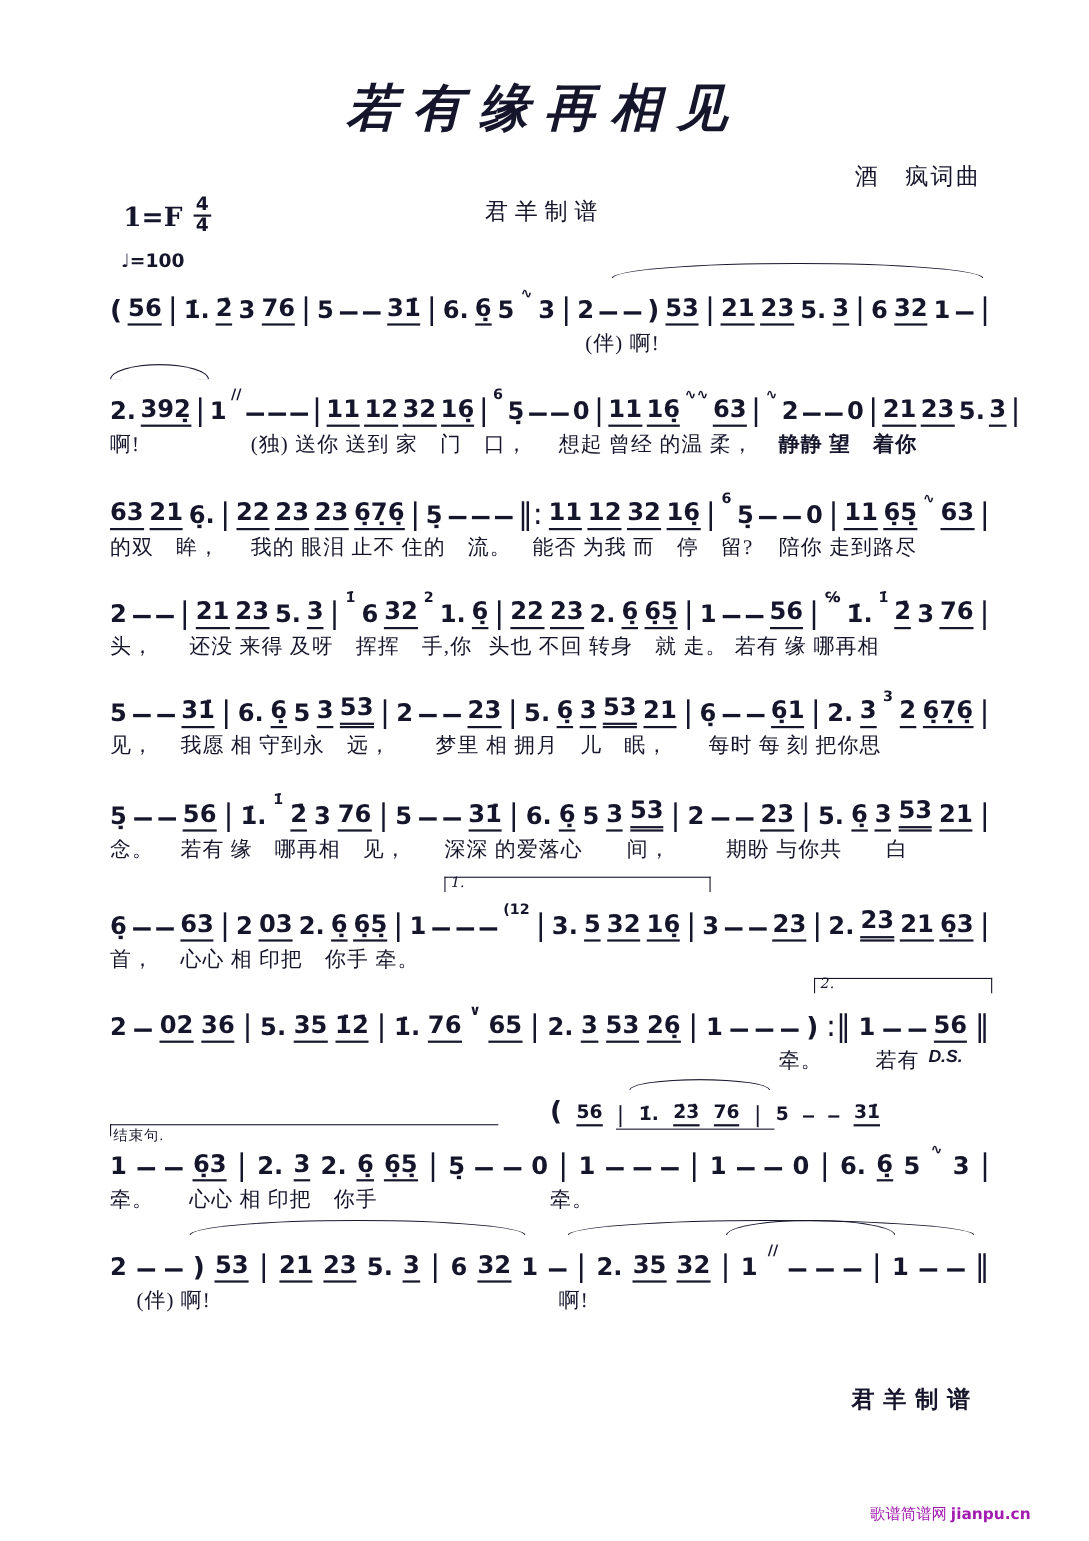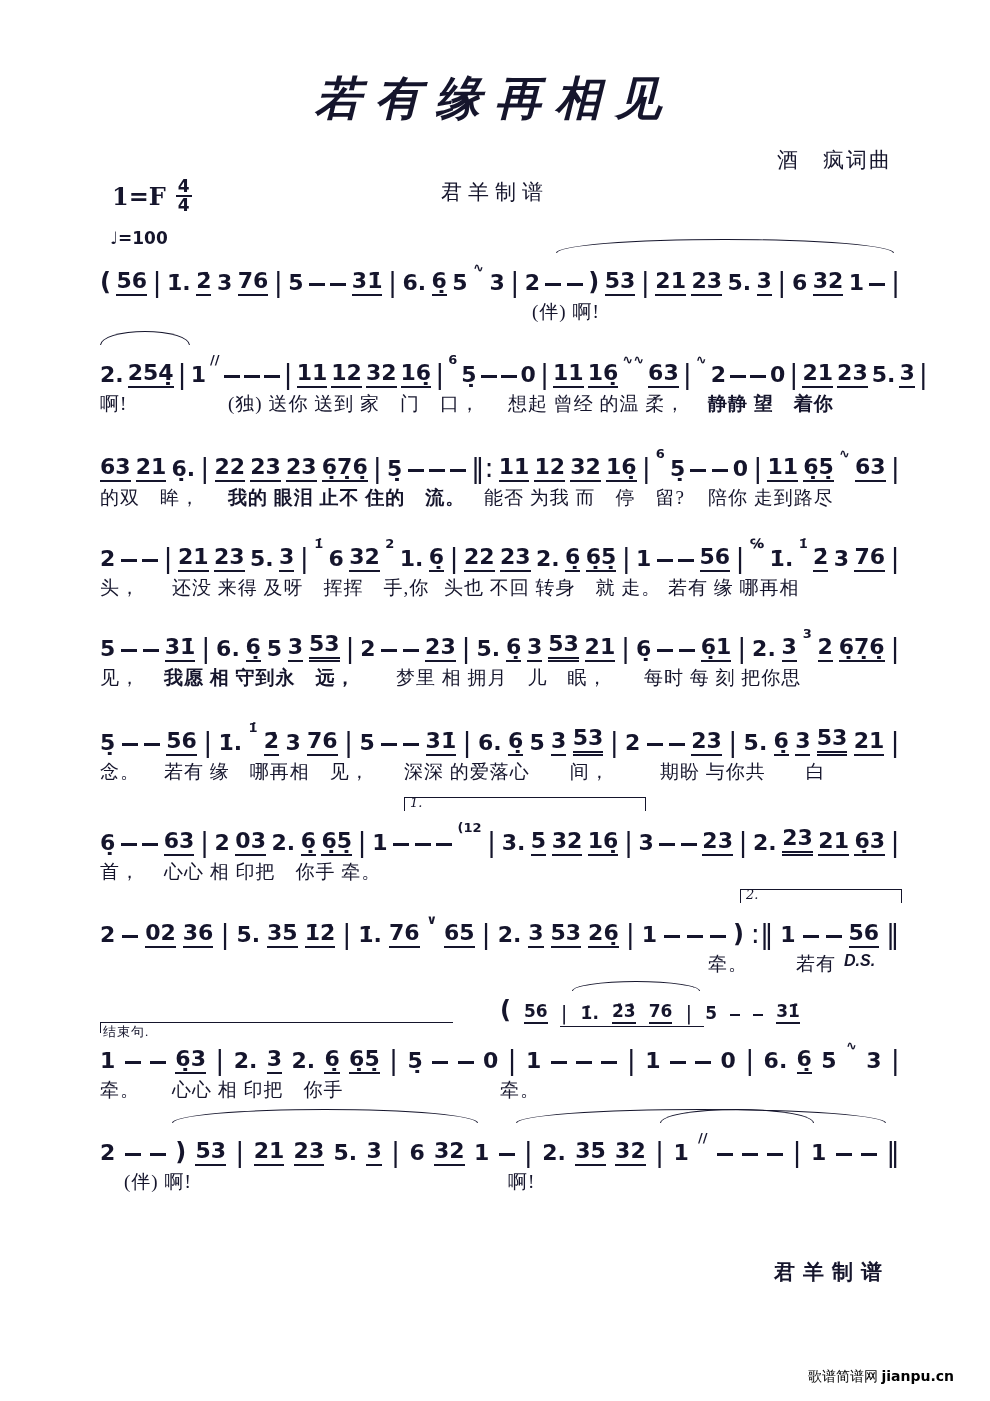--- a/index.html
+++ b/index.html
@@ -50,21 +50,21 @@
   .insert .bar{font-size:20px;}
   .insert .iline{position:absolute;bottom:-3px;left:20%;width:48%;border-bottom:1.5px solid #15152c;}
   .insert .arc{top:-9px;height:9px;}
   
   .footnote{position:absolute;top:1206px;left:0;width:100%;text-align:center;
             font-size:20px;letter-spacing:2px;}
   .linkrow{position:absolute;top:1258px;left:100px;font-size:19px;display:flex;gap:14px;align-items:baseline;}
   .linkrow .url{font-family:"DejaVu Sans",sans-serif;font-size:19px;letter-spacing:0.5px;}
   .maker{position:absolute;top:1258px;right:100px;font-size:21px;font-weight:bold;
          letter-spacing:8px;font-family:"DejaVu Serif",serif;}
-  .watermark{position:absolute;top:1368px;right:36px;font-size:14px;color:#000000;}
+  .watermark{position:absolute;top:1368px;right:53px;font-size:14px;color:#a21caf;}
   .watermark .site{font-family:"DejaVu Sans",sans-serif;font-weight:bold;}
 </style>
 </head>
 <body>
 
 <div class="sheet">
 
   <div class="title">若有缘再相见</div>
 
   <div class="keyrow">
@@ -119,21 +119,21 @@
         <div class="arc" style="left: 57%; width: 42%;"></div>
       </div>
     <div class="lyrics">
         <span class="lyr" style="left: 54%;">(伴) 啊!</span>
       </div>
   </div>
 
   <div class="system" style="top:344px">
     <div class="notes">
         <span class="n">2.</span>
-        <span class="n u8">254̣</span>
+        <span class="n u8">392̣</span>
         <span class="bar">|</span>
         <span class="n">1</span>
         <span class="sup">//</span>
         <span class="dash"></span>
         <span class="dash"></span>
         <span class="dash"></span>
         <span class="bar">|</span>
         <span class="n u8">11</span>
         <span class="n u8">12</span>
         <span class="n u8">32</span>
@@ -199,21 +199,21 @@
         <span class="n">0</span>
         <span class="bar">|</span>
         <span class="n u8">11</span>
         <span class="n u8">6̣5̣</span>
         <span class="sup">∿</span>
         <span class="n u8">63</span>
         <span class="bar">|</span>
       </div>
     <div class="lyrics">
         <span class="lyr" style="left: 0%;">的双　眸，</span>
-        <span class="lyr" style="left: 16%; font-weight: bold;">我的 眼泪 止不 住的　流。</span>
+        <span class="lyr" style="left: 16%;">我的 眼泪 止不 住的　流。</span>
         <span class="lyr" style="left: 48%;">能否 为我 而　停　留?</span>
         <span class="lyr" style="left: 76%;">陪你 走到路尽</span>
       </div>
   </div>
 
   <div class="system" style="top:528px">
     <div class="notes">
         <span class="n">2</span>
         <span class="dash"></span>
         <span class="dash"></span>
@@ -288,21 +288,21 @@
         <span class="bar">|</span>
         <span class="n">2.</span>
         <span class="n u8">3</span>
         <span class="sup">3</span>
         <span class="n u8">2</span>
         <span class="n u8">6̣7̣6̣</span>
         <span class="bar">|</span>
       </div>
     <div class="lyrics">
         <span class="lyr" style="left: 0%;">见，</span>
-        <span class="lyr" style="left: 8%; font-weight: bold;">我愿 相 守到永　远，</span>
+        <span class="lyr" style="left: 8%;">我愿 相 守到永　远，</span>
         <span class="lyr" style="left: 37%;">梦里 相 拥月　儿　眠，</span>
         <span class="lyr" style="left: 68%;">每时 每 刻 把你思</span>
       </div>
   </div>
 
   <div class="system" style="top:712px">
     <div class="notes">
         <span class="n">5̣</span>
         <span class="dash"></span>
         <span class="dash"></span>

